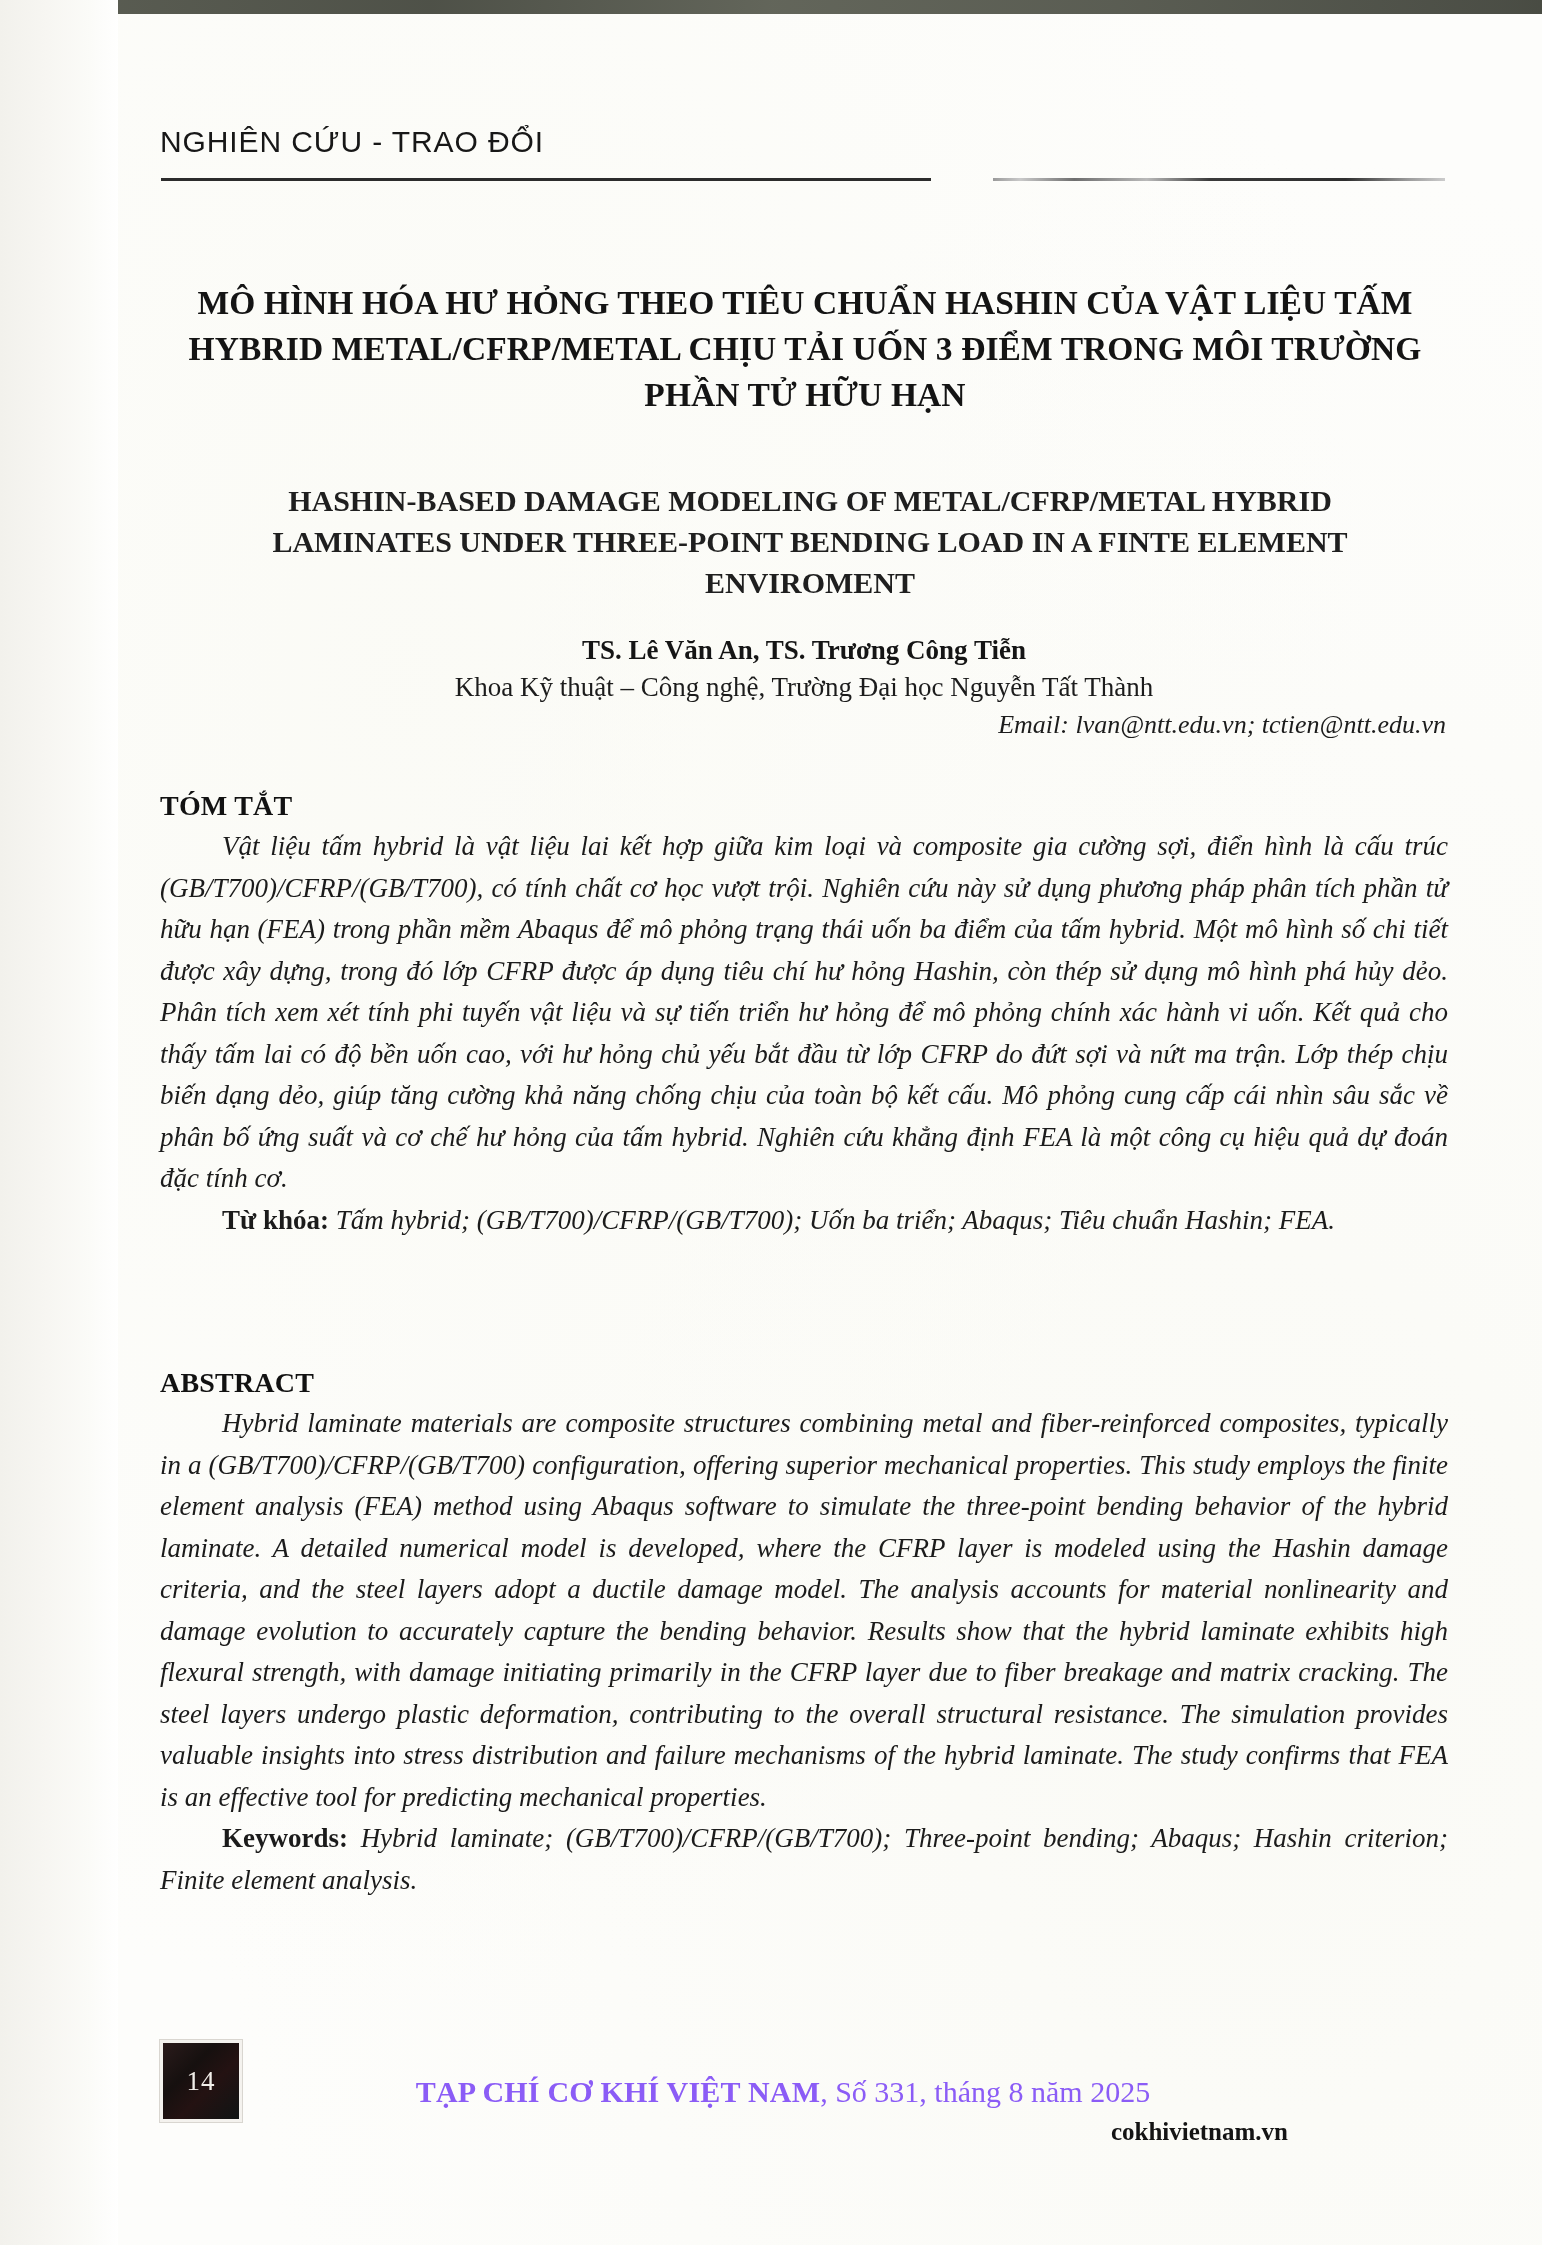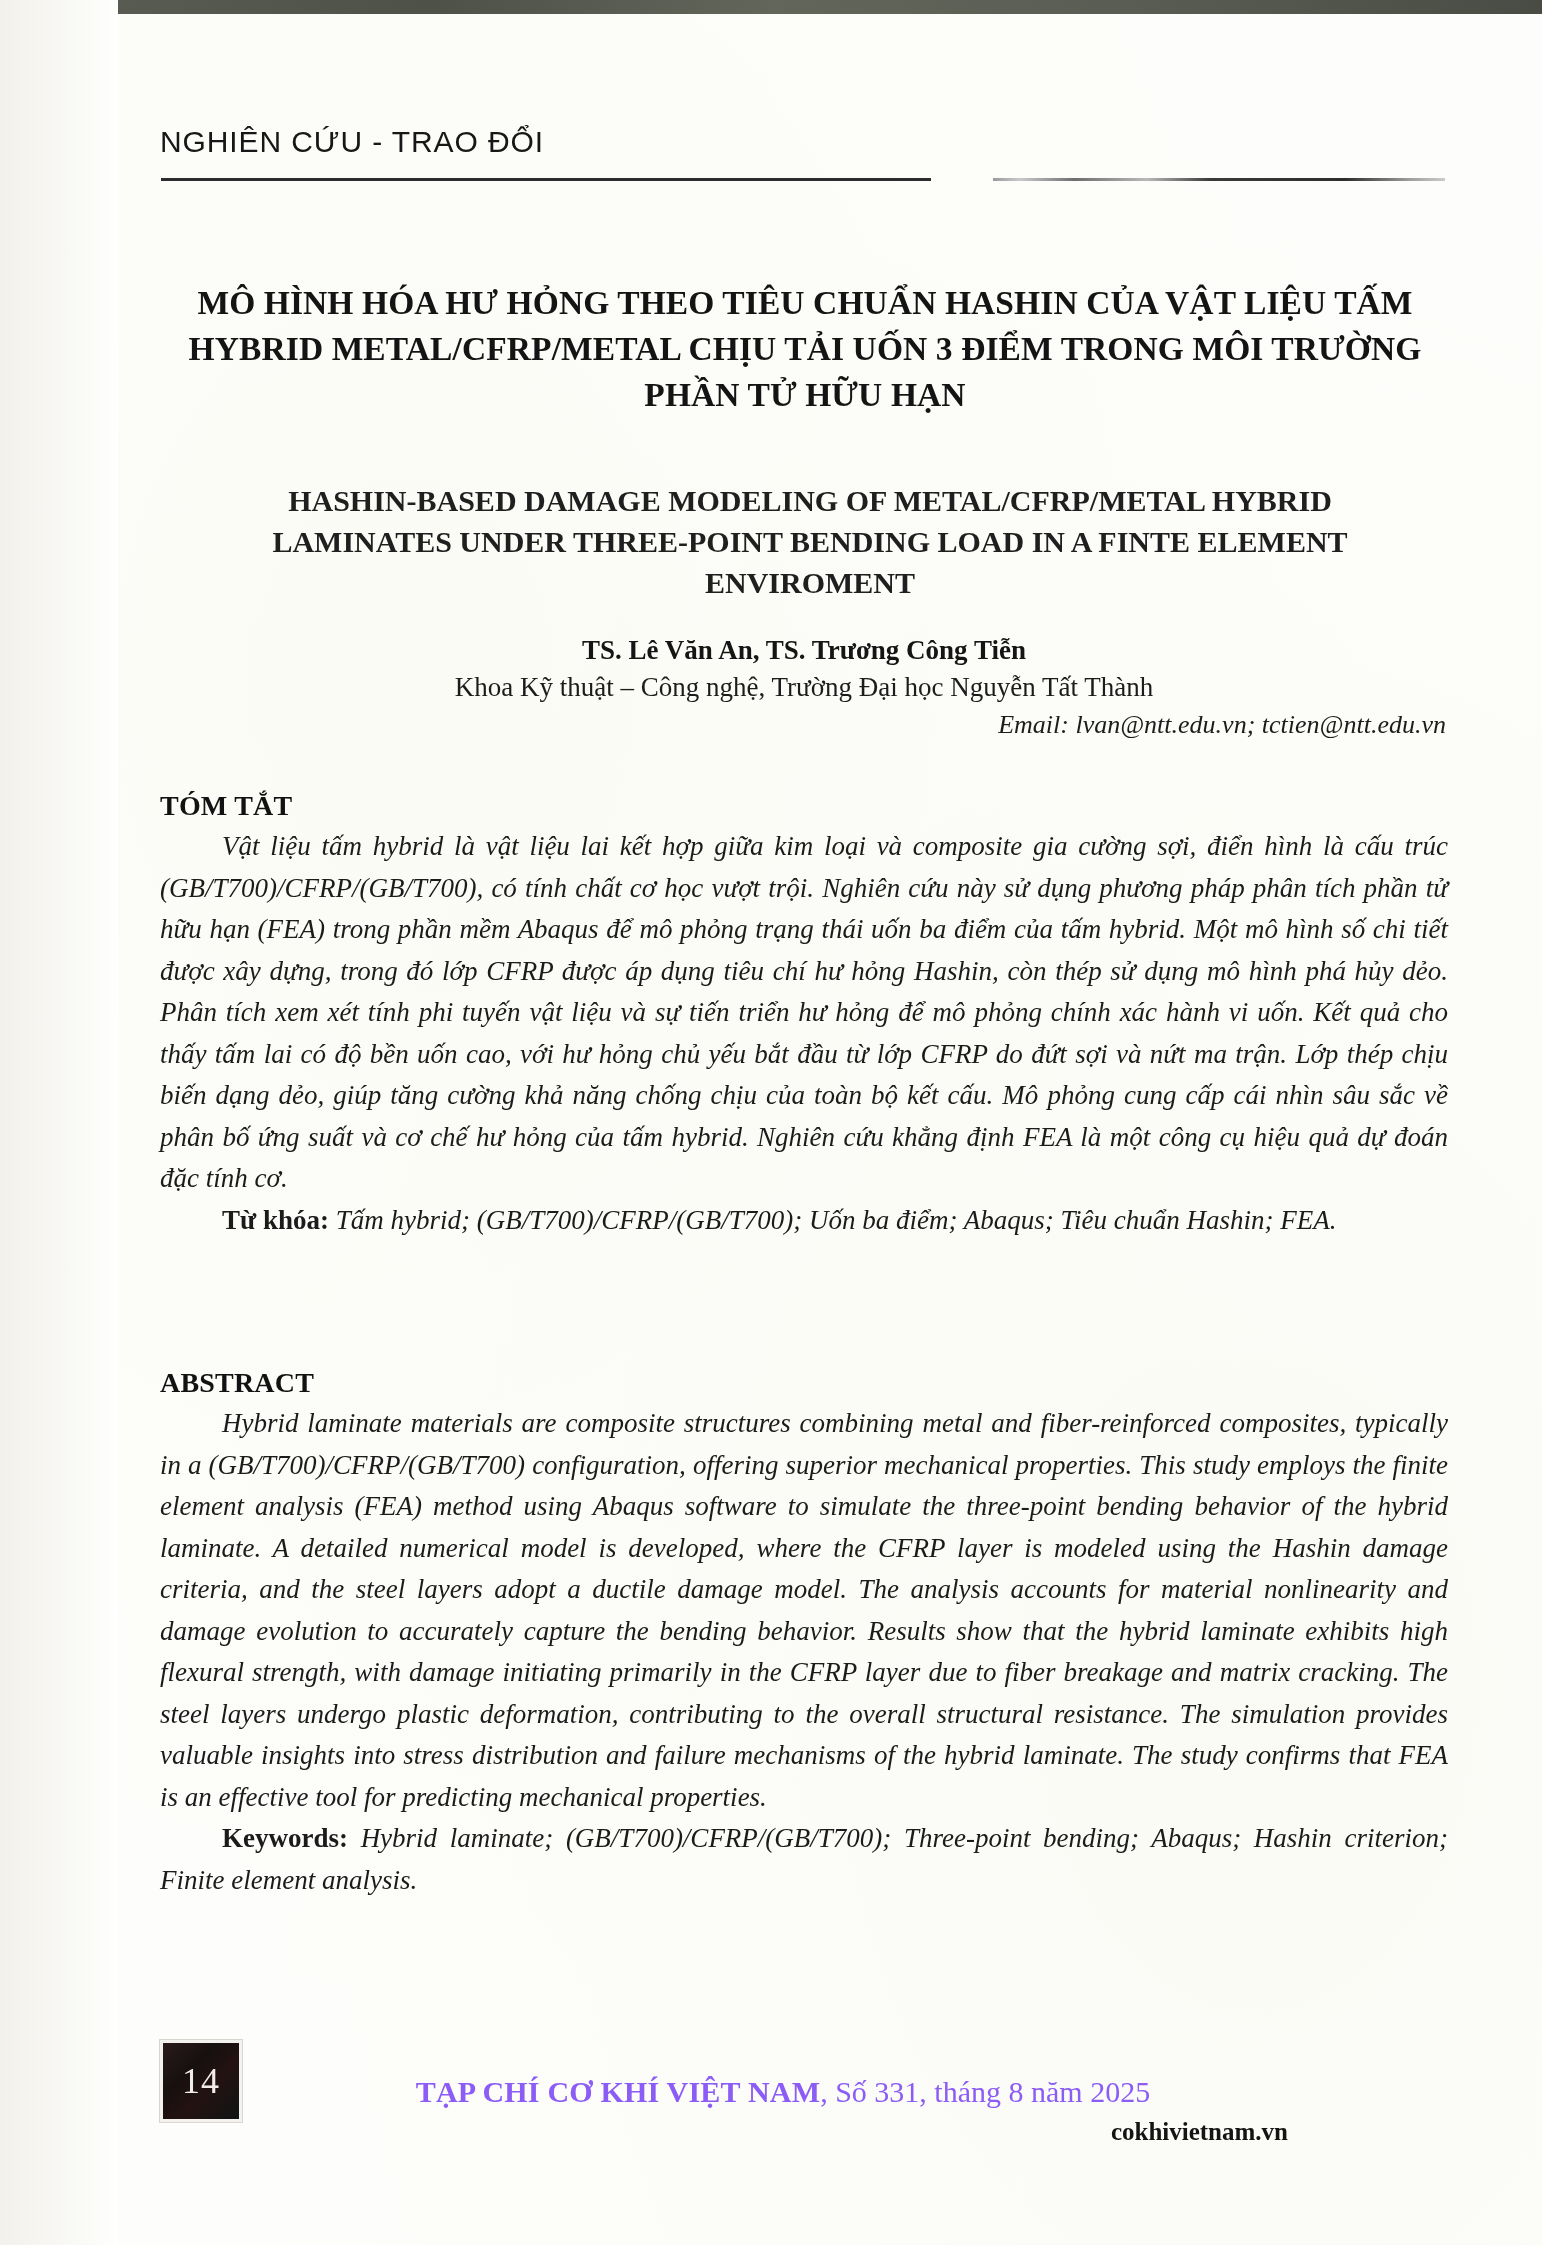--- a/index.html
+++ b/index.html
@@ -129,21 +129,21 @@
   }
   .folio {
     position: absolute; left: 0; top: 18px;
     width: 82px; height: 82px;
     background: linear-gradient(135deg,#2a1b1b 0%,#16100f 35%,#241212 60%,#101414 100%);
     border: 3px solid #f4f2ee;
     box-shadow: 0 0 0 1px #d9d6d0;
     display: flex; align-items: center; justify-content: center;
   }
   .folio-num {
-    color: #f1eee9; font-size: 36px; letter-spacing: 1px;
+    color: #f1eee9; font-size: 27px; letter-spacing: 1px;
   }
   .foot-lines {
     position: absolute; left: 118px; top: 0; width: 1010px; text-align: center;
   }
   .foot-issn {
     font-weight: bold; font-size: 21.5px; line-height: 32px; color: #141414;
     letter-spacing: .1px;
   }
   .foot-journal {
     font-size: 30px; line-height: 44px; color: #8b5cf6; margin-top: 48px;
@@ -179,21 +179,21 @@
     <div class="authors">
       <div class="authors-names">TS. Lê Văn An, TS. Trương Công Tiễn</div>
       <div class="authors-aff">Khoa Kỹ thuật – Công nghệ, Trường Đại học Nguyễn Tất Thành</div>
       <div class="authors-email">Email: lvan@ntt.edu.vn; tctien@ntt.edu.vn</div>
     </div>
 
     <section class="sec" id="abstract-vn">
       <div class="sec-head">TÓM TẮT</div>
       <div class="sec-body">
         <p>Vật liệu tấm hybrid là vật liệu lai kết hợp giữa kim loại và composite gia cường sợi, điển hình là cấu trúc (GB/T700)/CFRP/(GB/T700), có tính chất cơ học vượt trội. Nghiên cứu này sử dụng phương pháp phân tích phần tử hữu hạn (FEA) trong phần mềm Abaqus để mô phỏng trạng thái uốn ba điểm của tấm hybrid. Một mô hình số chi tiết được xây dựng, trong đó lớp CFRP được áp dụng tiêu chí hư hỏng Hashin, còn thép sử dụng mô hình phá hủy dẻo. Phân tích xem xét tính phi tuyến vật liệu và sự tiến triển hư hỏng để mô phỏng chính xác hành vi uốn. Kết quả cho thấy tấm lai có độ bền uốn cao, với hư hỏng chủ yếu bắt đầu từ lớp CFRP do đứt sợi và nứt ma trận. Lớp thép chịu biến dạng dẻo, giúp tăng cường khả năng chống chịu của toàn bộ kết cấu. Mô phỏng cung cấp cái nhìn sâu sắc về phân bố ứng suất và cơ chế hư hỏng của tấm hybrid. Nghiên cứu khẳng định FEA là một công cụ hiệu quả dự đoán đặc tính cơ.</p>
-        <p><span class="kw-label">Từ khóa:</span> <span>Tấm hybrid; (GB/T700)/CFRP/(GB/T700); Uốn ba điểm; Abaqus; Tiêu chuẩn Hashin; FEA.</span></p>
+        <p><span class="kw-label">Từ khóa:</span> <span>Tấm hybrid; (GB/T700)/CFRP/(GB/T700); Uốn ba triển; Abaqus; Tiêu chuẩn Hashin; FEA.</span></p>
       </div>
     </section>
 
     <section class="sec" id="abstract-en">
       <div class="sec-head">ABSTRACT</div>
       <div class="sec-body">
         <p>Hybrid laminate materials are composite structures combining metal and fiber-reinforced composites, typically in a (GB/T700)/CFRP/(GB/T700) configuration, offering superior mechanical properties. This study employs the finite element analysis (FEA) method using Abaqus software to simulate the three-point bending behavior of the hybrid laminate. A detailed numerical model is developed, where the CFRP layer is modeled using the Hashin damage criteria, and the steel layers adopt a ductile damage model. The analysis accounts for material nonlinearity and damage evolution to accurately capture the bending behavior. Results show that the hybrid laminate exhibits high flexural strength, with damage initiating primarily in the CFRP layer due to fiber breakage and matrix cracking. The steel layers undergo plastic deformation, contributing to the overall structural resistance. The simulation provides valuable insights into stress distribution and failure mechanisms of the hybrid laminate. The study confirms that FEA is an effective tool for predicting mechanical properties.</p>
         <p><span class="kw-label">Keywords:</span> <span>Hybrid laminate; (GB/T700)/CFRP/(GB/T700); Three-point bending; Abaqus; Hashin criterion; Finite element analysis.</span></p>
       </div>
     </section>

